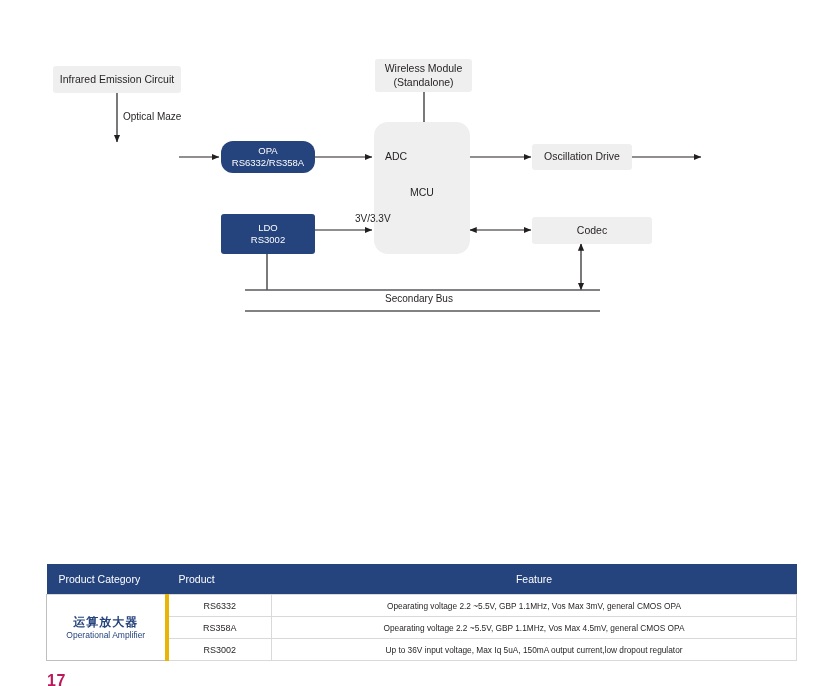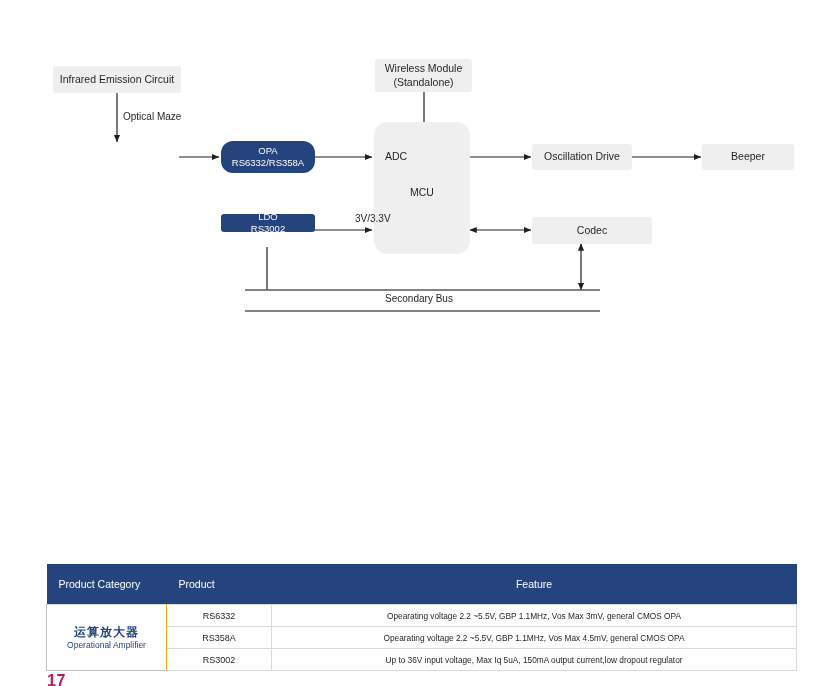--- a/index.html
+++ b/index.html
@@ -73,40 +73,40 @@
     width: 750px;
     border-collapse: collapse;
     table-layout: fixed;
     font-size: 9px;
   }
   #spec-table th {
     background: #25437c;
     color: #ffffff;
     font-weight: normal;
     font-size: 10.5px;
-    height: 40px;
+    height: 30px;
     padding: 0 12px;
     text-align: left;
     border: none;
   }
   #spec-table th.center { text-align: center; padding: 0; }
   #spec-table td {
     border: 1px solid #d9d9d9;
     height: 21px;
     padding: 0 8px;
     text-align: center;
     vertical-align: middle;
     color: #231f20;
     background: #ffffff;
     font-size: 8.3px;
     white-space: nowrap;
   }
   #spec-table td.cat {
     border-left: 1px solid #bfbfbf;
-    border-right: 1px solid #eab308;
+    border-right: 4px solid #eab308;
     border-bottom: 1px solid #bfbfbf;
     line-height: 1.35;
     padding: 2px 4px;
   }
   #spec-table td.prod { font-size: 9px; }
   .cat-cn {
     display: block;
     color: #25437c;
     font-weight: bold;
     font-size: 12px;
@@ -170,43 +170,40 @@
   <div class="node gray" style="left:53px; top:66px; width:128px; height:27px;">
     <span class="l1">Infrared Emission Circuit</span>
   </div>
 
 
   <div class="node navy" style="left:221px; top:141px; width:94px; height:32px;border-radius:12px;">
     <span class="l1">OPA</span>
     <span class="l2">RS6332/RS358A</span>
   </div>
 
-  <div class="node navy" style="left:221px; top:214px; width:94px; height:18px;">
+  <div class="node navy" style="left:221px; top:214px; width:94px; height:40px;">
     <span class="l1">LDO</span>
     <span class="l2">RS3002</span>
   </div>
 
   <div class="node gray" style="left:375px; top:59px; width:97px; height:33px;">
     <span class="l1">Wireless Module</span>
     <span class="l2">(Standalone)</span>
   </div>
 
   <div class="node gray" style="left:374px; top:122px; width:96px; height:132px; border-radius:14px;
               display:block; position:absolute;">
     <span style="position:absolute; left:11px; top:28px; font-size:10.5px;">ADC</span>
     <span style="position:absolute; left:0; right:0; top:64px; text-align:center; font-size:10.5px;">MCU</span>
   </div>
 
   <div class="node gray" style="left:532px; top:144px; width:100px; height:26px;">
     <span class="l1">Oscillation Drive</span>
   </div>
 
-  <div class="node gray" style="left:702px; top:144px; width:92px; height:26px;">
-    <span class="l1">Beeper</span>
-  </div>
 
   <div class="node gray" style="left:532px; top:217px; width:120px; height:27px;">
     <span class="l1">Codec</span>
   </div>
 
   <div class="edge-label" style="left:123px; top:111px;">Optical Maze</div>
 
   <div class="edge-label" style="left:327px; top:213px;margin-left:28px;">3V/3.3V</div>
 
   <div class="edge-label" style="left:0; top:293px; width:838px; text-align:center;">Secondary Bus</div>

